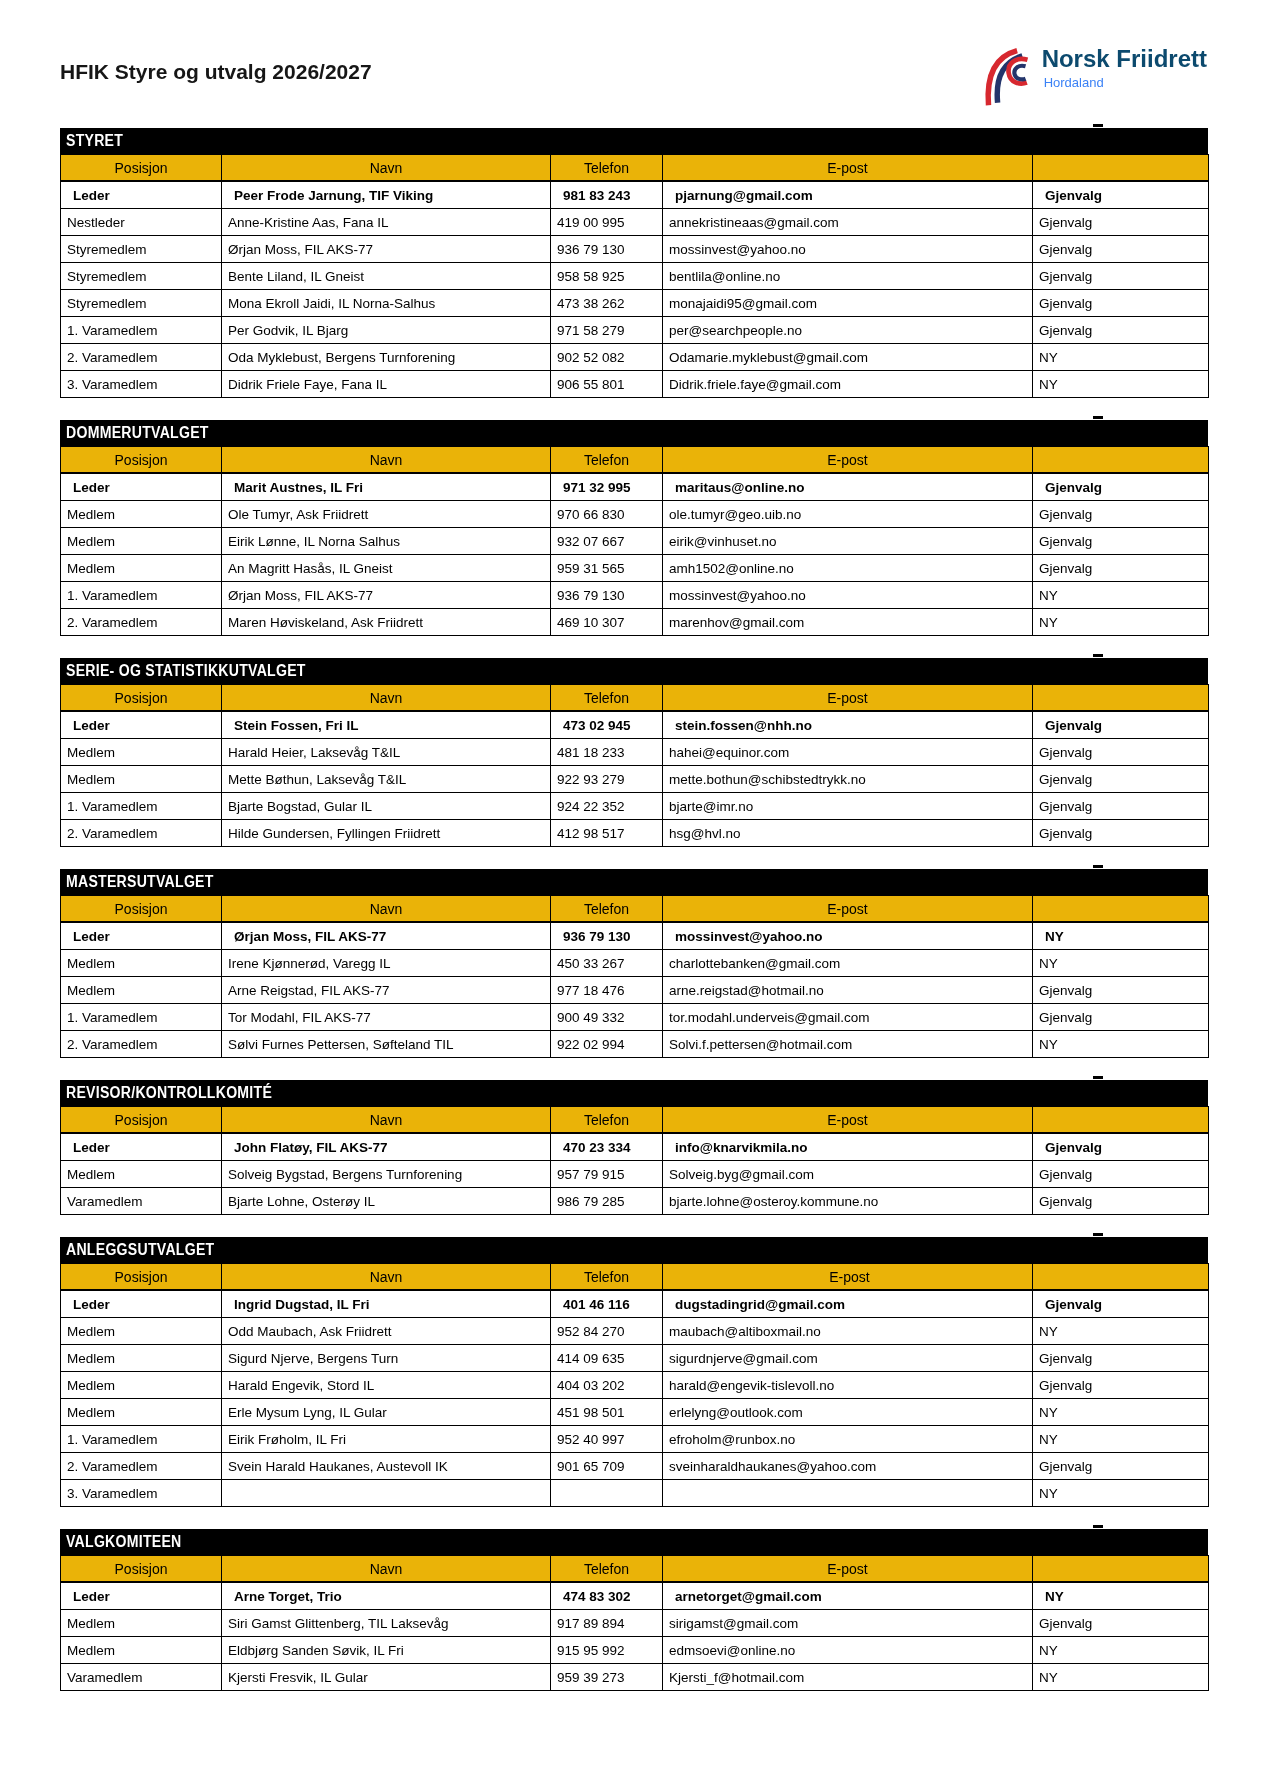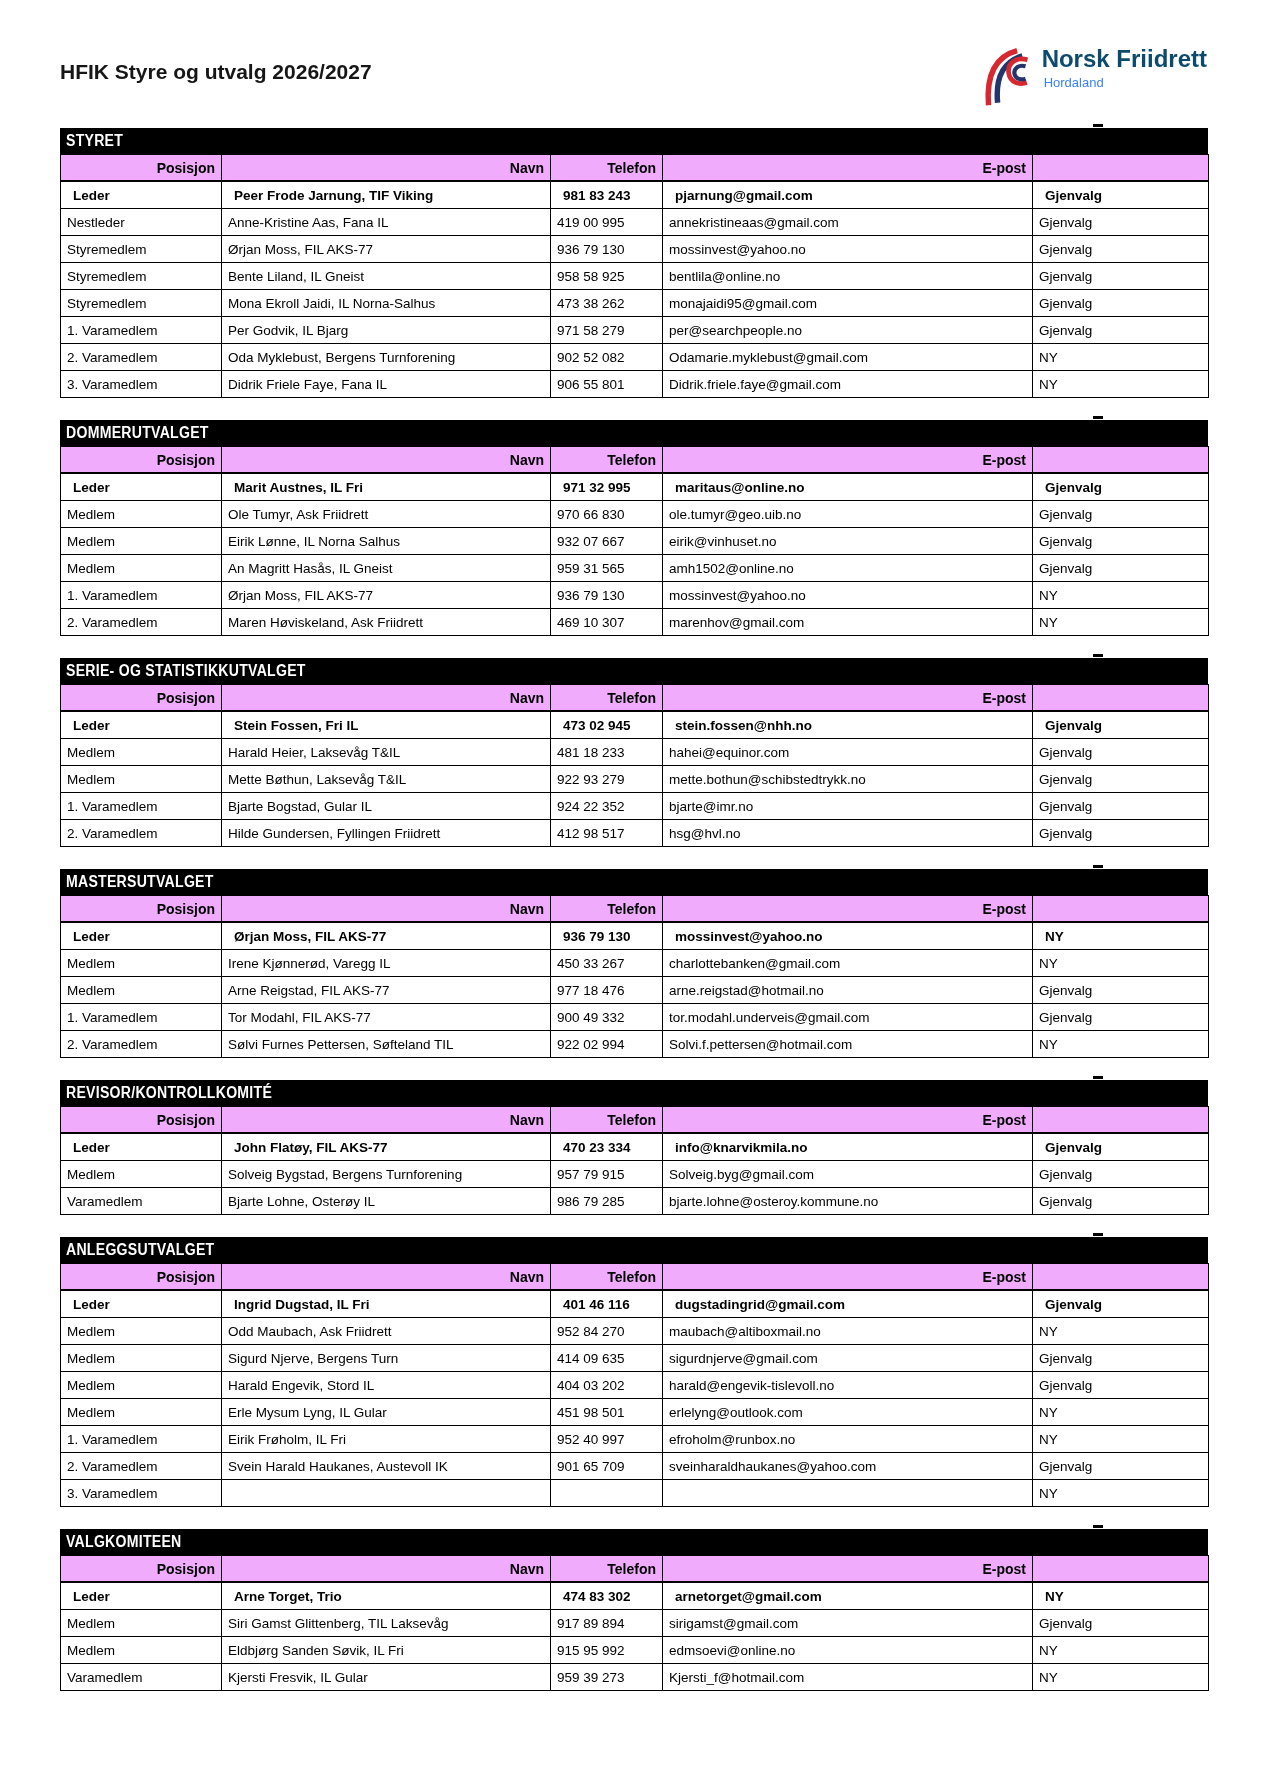--- a/index.html
+++ b/index.html
@@ -20,22 +20,22 @@
   
   .committee::before{content:"";position:absolute;top:-4px;left:1033px;width:10px;height:3px;background:#000;}
 
   .bar{height:26px;background:#000;color:#fff;display:flex;align-items:center;padding-left:6px;box-sizing:border-box;}
   .bar-text{display:inline-block;font-weight:bold;font-size:16px;letter-spacing:0.3px;
             transform:scaleX(0.88);transform-origin:0 50%;white-space:nowrap;}
 
   table.committee-table{width:1148px;border-collapse:collapse;table-layout:fixed;
                         border:1px solid #000;}
   col.c0{width:161px;} col.c1{width:329px;} col.c2{width:112px;} col.c3{width:370px;} col.c4{width:176px;}
-  table.committee-table th{background:#f0abfc;border:1px solid #000;border-bottom:2px solid #000;
-      font-size:14px;font-weight:bold;text-align:right;padding:3px 6px;height:19px;box-sizing:content-box;
+  table.committee-table th{background:#eab308;border:1px solid #000;border-bottom:2px solid #000;
+      font-size:14px;font-weight:normal;text-align:center;padding:3px 6px;height:19px;box-sizing:content-box;
       overflow:hidden;white-space:nowrap;}
   table.committee-table td{border:1px solid #000;font-size:13.5px;font-weight:normal;
       padding:3px 6px;height:20px;box-sizing:content-box;overflow:hidden;white-space:nowrap;
       vertical-align:middle;}
   tr.leader-row td{font-weight:bold;padding-left:12px;}
 </style>
 </head>
 <body>
 
 <div class="sheet">

